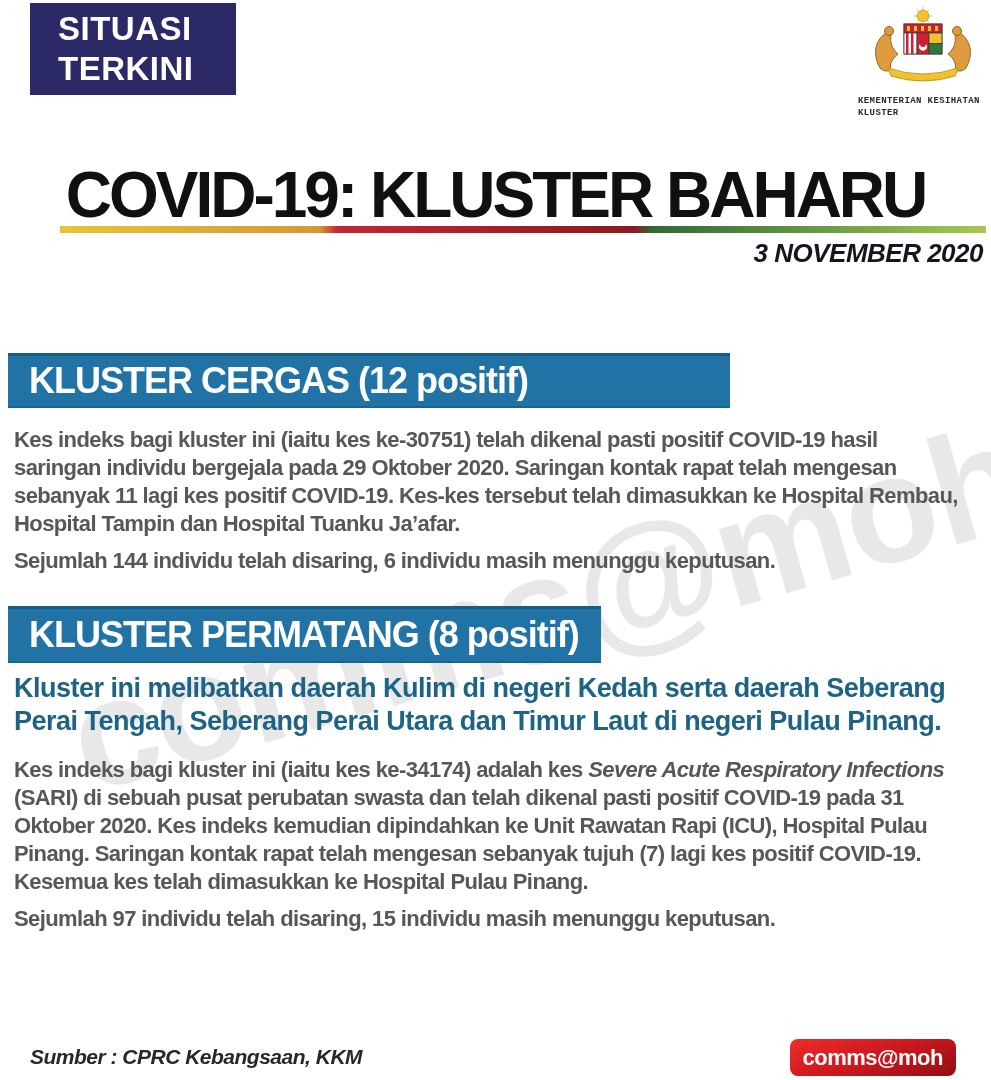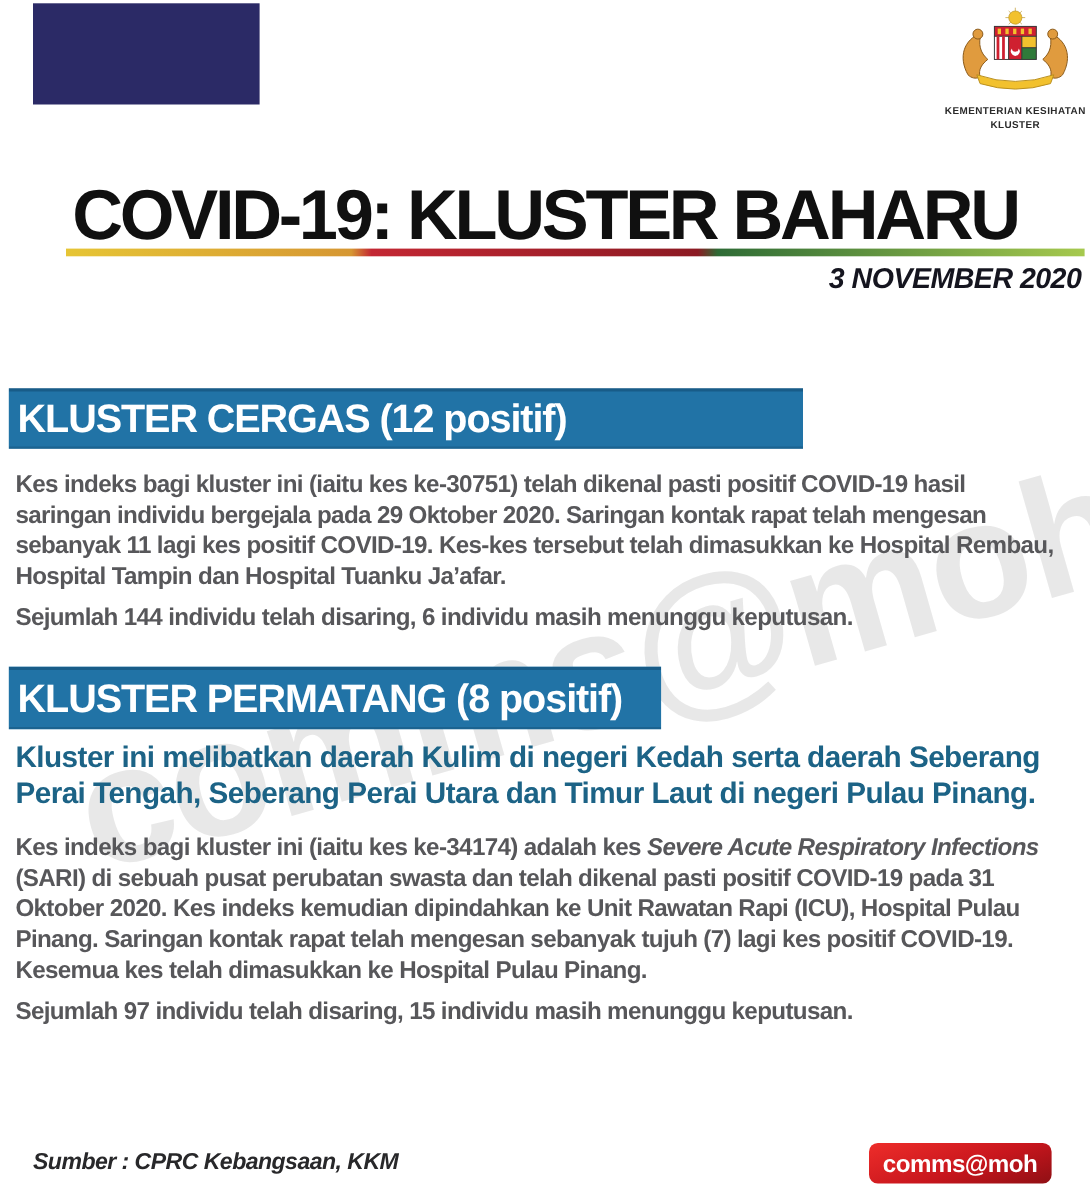--- a/index.html
+++ b/index.html
@@ -30,21 +30,21 @@
     background:#2b2a66;
     color:#ffffff;
     font-weight:bold;
     font-size:33px;line-height:40px;
     letter-spacing:0.5px;
     padding:6px 0 0 28px;
     box-sizing:border-box;
   }
   .crest{
     position:absolute;left:858px;top:6px;width:130px;
-    text-align:center;
+    font-family:Liberation Mono, monospace;
   }
   .crest-caption{
     font-size:9px;font-weight:bold;color:#2b2b2b;
     line-height:11px;letter-spacing:0.4px;margin-top:1px;
   }
   .main-title{
     position:absolute;left:0;top:158px;width:991px;
     text-align:center;
     font-size:64px;font-weight:bold;
     letter-spacing:-3px;
@@ -70,21 +70,21 @@
   .section-1{top:353px;}
   .section-2{top:606px;}
   .cluster-bar{
     background:#2173a6;
     box-shadow:inset 0 3px 0 rgba(10,50,80,0.35), inset 0 -2px 0 rgba(10,50,80,0.25);
     color:#ffffff;
     font-weight:bold;
     font-size:36px;
     letter-spacing:-1px;
     height:55px;line-height:55px;
-    padding-left:8px;
+    padding-left:21px;
     box-sizing:border-box;
     white-space:nowrap;overflow:hidden;
   }
   .bar-1{width:722px;}
   .bar-2{width:593px;height:57px;line-height:57px;}
   .cluster-subtitle{
     margin:9px 0 0 6px;
     width:950px;
     font-size:27px;font-weight:bold;
     line-height:33px;
@@ -129,20 +129,22 @@
 </head>
 <body>
 
 <div class="page">
 
   <div class="watermark">comms@moh</div>
 
   <div class="content">
 
     <div class="situasi-box">
+      <div>SITUASI</div>
+      <div>TERKINI</div>
     </div>
 
     <div class="crest">
       <span>
         <svg width="130" height="84" viewBox="0 0 130 84" aria-hidden="true">
 
           <g stroke="#b98f1d" stroke-width="0.6" fill="#f2c12e">
             <circle cx="65" cy="10" r="6"></circle>
             <line x1="65" y1="1" x2="65" y2="4"></line>
               <line x1="56" y1="10" x2="59" y2="10"></line>

